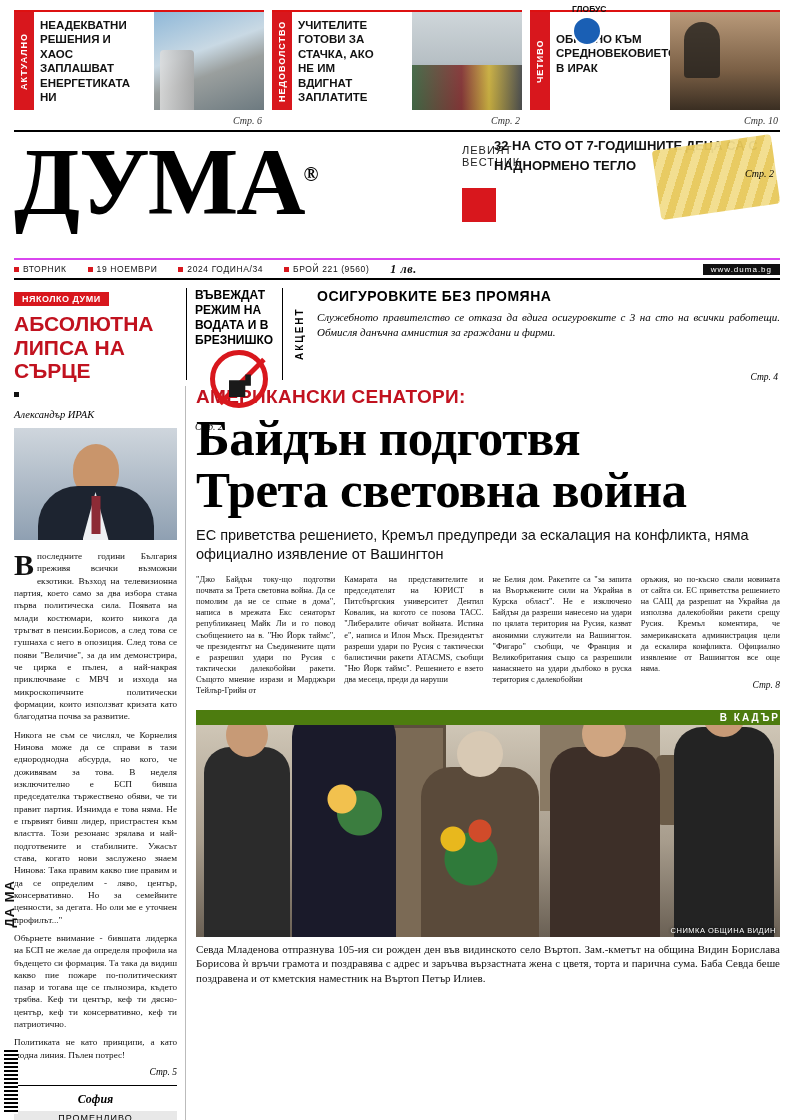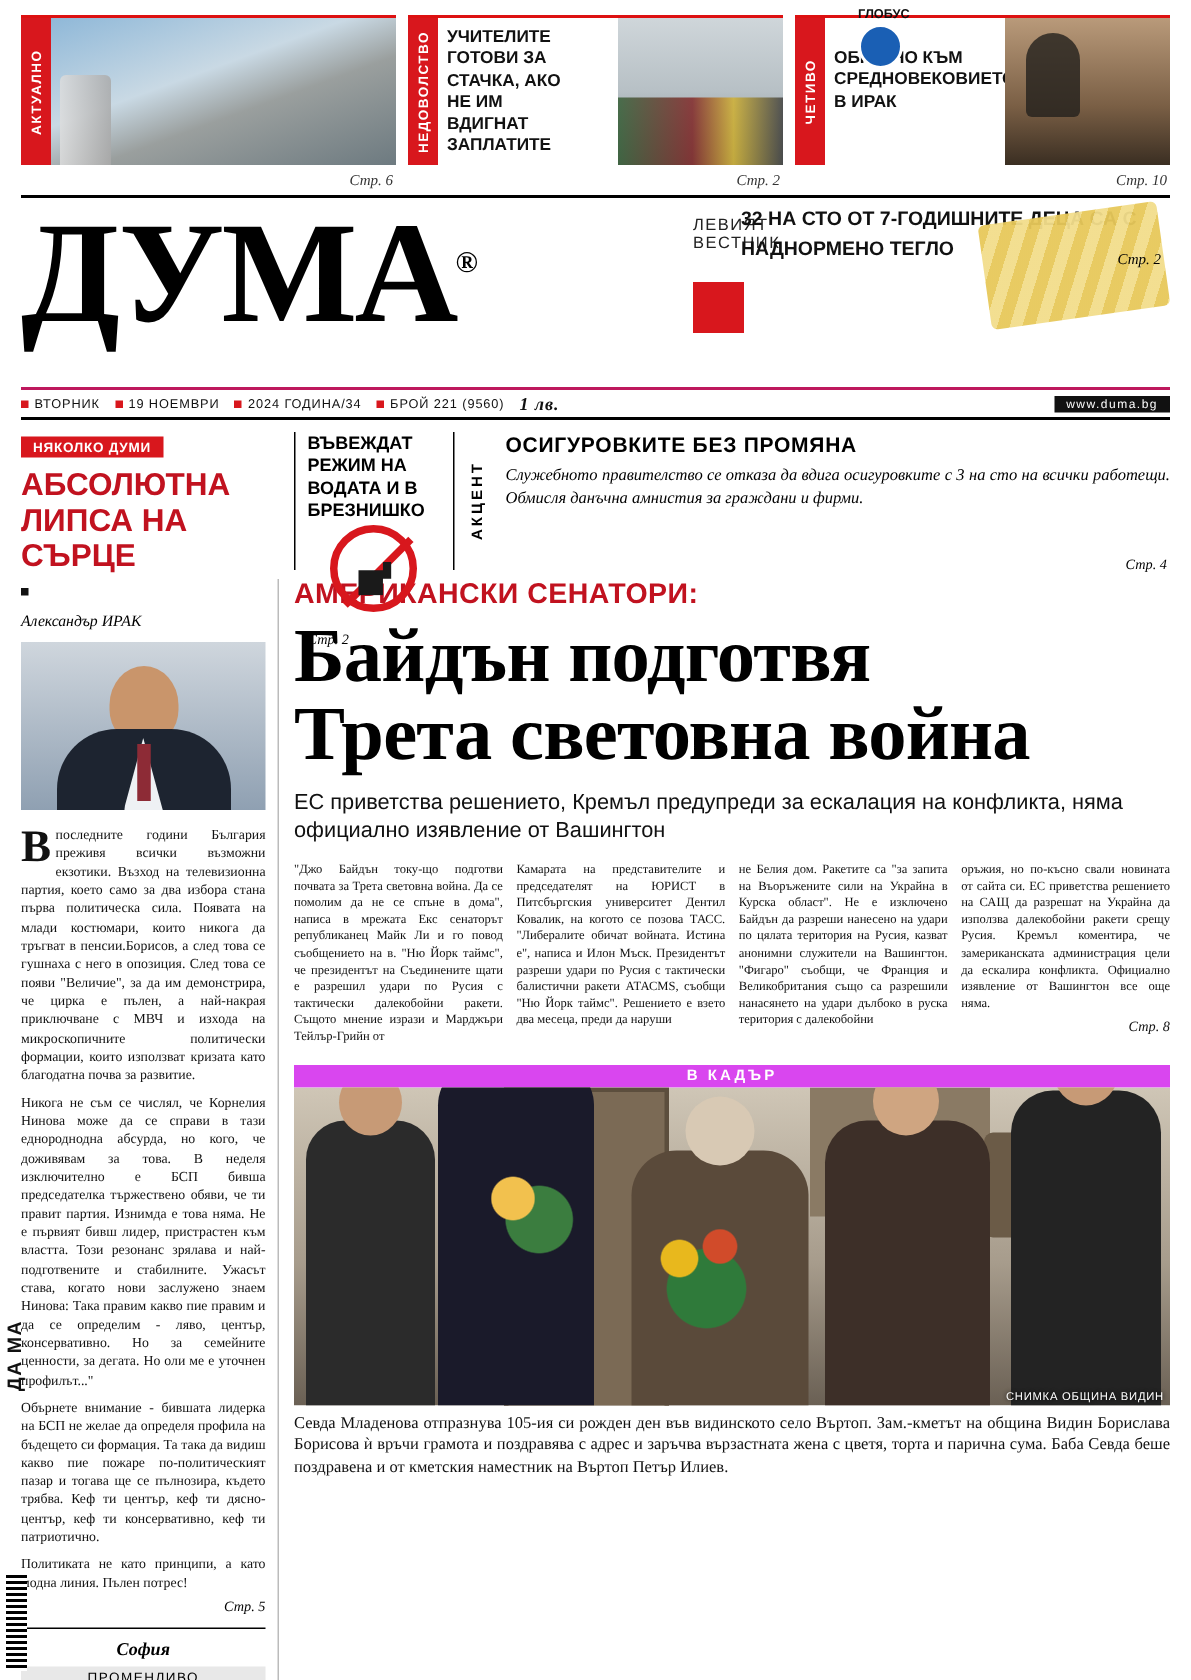--- a/index.html
+++ b/index.html
@@ -74,33 +74,33 @@
   }
   .tape {
     position:absolute; right:4px; top:6px; width:120px; height:70px;
     background: repeating-linear-gradient(115deg,#e7c85a 0 8px,#f2dd8b 8px 16px);
     transform: rotate(-8deg); border-radius:4px; opacity:.95;
   }
   .mast-right .pg { position:absolute; right:6px; bottom:-4px; font-size:10px; font-style:italic; }
 
   
   .dateline {
-    display:flex; align-items:center; gap:10px;
-    border-top:2px solid #be185d; border-bottom:2px solid #000;
+    display:flex; align-items:center; gap:21px;
+    border-top:2px solid #d946ef; border-bottom:2px solid #000;
     height:22px; margin-top:6px;
     font-family:"Liberation Sans",sans-serif; font-size:8.5px; letter-spacing:.6px; color:#111;
   }
   .dateline .dot{ width:5px;height:5px;background:#d8171d;display:inline-block;margin-right:4px;}
   .dateline .price{ font-family:"Liberation Serif",serif; font-style:italic; font-weight:bold; font-size:12px; }
   .dateline .site{
     margin-left:auto; background:#111; color:#fff; padding:1px 8px; font-size:8px; letter-spacing:1px;
   }
 
   
-  .band { display:flex; gap:10px; margin-top:8px; height:92px; }
+  .band { display:flex; margin-top:8px; height:92px; }
   .band-left { width:172px; }
   .tagline {
     display:inline-block; background:#d8171d; color:#fff;
     font-family:"Liberation Sans",sans-serif; font-weight:bold; font-size:9px;
     padding:2px 8px; letter-spacing:.5px;
   }
   .lead-title {
     font-family:"Liberation Sans",sans-serif; font-weight:bold;
     font-size:21px; line-height:1.12; color:#c1121f; margin-top:6px; text-transform:uppercase;
   }
@@ -176,21 +176,21 @@
     font-family:"Liberation Sans",sans-serif; font-size:14.5px; line-height:1.3;
     margin-top:10px; color:#111;
   }
   .cols4 { display:flex; gap:9px; margin-top:10px; }
   .cols4 .c { flex:1; font-size:8.4px; line-height:1.33; text-align:justify; color:#111; }
   .cols4 .c p { margin:0 0 5px 0; }
   .right-pg { text-align:right; font-size:9.5px; font-style:italic; margin-top:2px; }
 
   
   .photo-head {
-    margin-top:8px; background:#d946ef; color:#fff; text-align:center;
+    margin-top:8px; background:#4d7c0f; color:#fff; text-align:right;
     font-family:"Liberation Sans",sans-serif; font-weight:bold; font-size:10px;
     letter-spacing:2px; padding:2px 0;
   }
   .photo {
     height:212px; position:relative; overflow:hidden;
     background:linear-gradient(180deg,#b9b0a4 0%,#8d8madd 1%,#6e675d 100%);
   }
   .photo-credit {
     position:absolute; right:4px; bottom:2px; color:#fff; font-size:7.5px;
     font-family:"Liberation Sans",sans-serif; letter-spacing:.5px; text-shadow:0 0 3px #000;
@@ -237,20 +237,21 @@
 </head>
 <body>
 
 <div class="page">
 
   <div class="teasers">
 
     <div class="teaser">
       <div class="teaser-tag">АКТУАЛНО</div>
       <div class="teaser-body">
+        <div class="teaser-text">НЕАДЕКВАТНИ РЕШЕНИЯ И ХАОС ЗАПЛАШВАТ ЕНЕРГЕТИКАТА НИ</div>
         <div class="teaser-img tz1"></div>
       </div>
       <div class="teaser-page">Стр. 6</div>
     </div>
 
     <div class="teaser">
       <div class="teaser-tag">НЕДОВОЛСТВО</div>
       <div class="teaser-body">
         <div class="teaser-text">УЧИТЕЛИТЕ ГОТОВИ ЗА СТАЧКА, АКО НЕ ИМ ВДИГНАТ ЗАПЛАТИТЕ</div>
         <div class="teaser-img tz2"></div>

